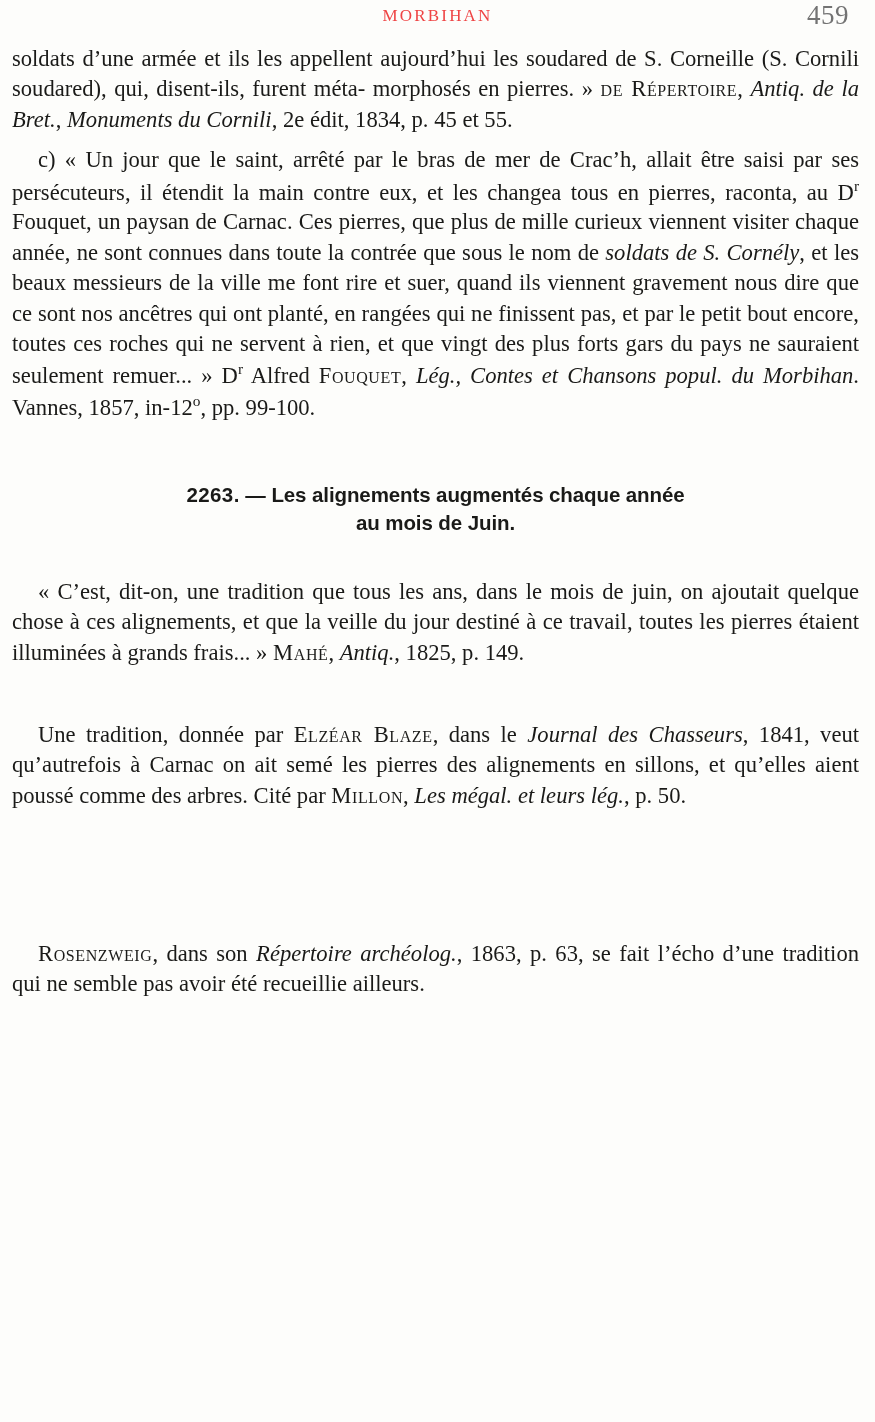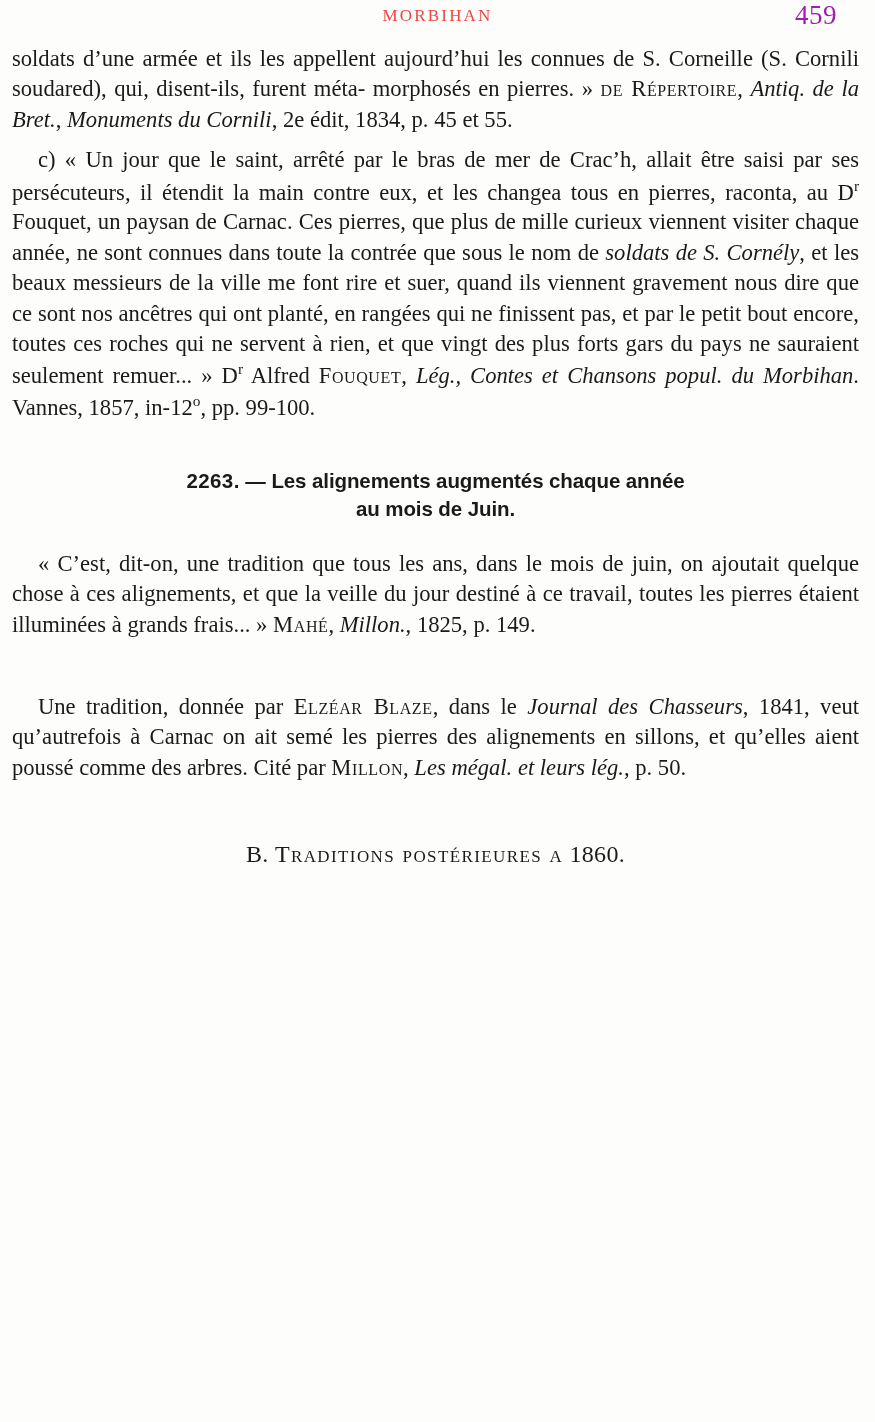--- a/index.html
+++ b/index.html
@@ -32,25 +32,25 @@
     left: 50%;
     transform: translateX(-50%);
     top: 0;
     font-variant: small-caps;
     letter-spacing: 2.2px;
     font-size: 17px;
     color: #ef4444;
   }
   .running-head .folio {
     position: absolute;
-    right: 16px;
+    right: 4px;
     top: -6px;
     font-size: 27px;
     letter-spacing: 0.5px;
-    color: #a21caf;
+    color: #737373;
   }
   .body {
     margin: 4px 16px 0 12px;
   }
   p {
     margin: 0 0 0 0;
     font-size: 22.6px;
     line-height: 1.345;
     text-align: justify;
     text-justify: inter-word;
@@ -67,21 +67,21 @@
     font-variant: small-caps;
     letter-spacing: 0.6px;
   }
   .it { font-style: italic; }
   .sup { font-size: 0.68em; vertical-align: super; }
   h2.section {
     font-family: "Liberation Sans", sans-serif;
     font-weight: bold;
     font-size: 20.5px;
     text-align: center;
-    margin: 0;
+    margin: 14px;
     line-height: 1.36;
     letter-spacing: -0.1px;
   }
   h2.section .num { letter-spacing: 0.4px; }
   h3.part {
     font-weight: normal;
     font-size: 24px;
     text-align: center;
     margin: 0;
     letter-spacing: 0.3px;
@@ -96,53 +96,53 @@
 
 <div class="page">
 
   <div class="running-head">
     <span class="head-title">MORBIHAN</span>
     <span class="folio">459</span>
   </div>
 
   <div class="body">
 
-    <p><span>soldats d’une armée et ils les appellent aujourd’hui les connues de</span>
+    <p><span>soldats d’une armée et ils les appellent aujourd’hui les soudared de</span>
       <span>S. Corneille (S. Cornili soudared), qui, disent-ils, furent méta-</span>
       <span>morphosés en pierres. » </span><span class="sc">de Répertoire</span><span>, </span><span class="it">Antiq. de la Bret.</span><span>,</span>
       <span class="it">Monuments du Cornili</span><span>, 2e édit, 1834, p. 45 et 55.</span></p>
 
     <div class="gap-sm"></div>
 
     <p class="indent"><span>c) « Un jour que le saint, arrêté par le bras de mer de Crac’h, allait être saisi par ses persécuteurs, il étendit la main contre eux, et les changea tous en pierres, raconta, au D</span><span class="sup">r</span><span> Fouquet, un paysan de Carnac. Ces pierres, que plus de mille curieux viennent visiter chaque année, ne sont connues dans toute la contrée que sous le nom de </span><span class="it">soldats de S. Cornély</span><span>, et les beaux messieurs de la ville me font rire et suer, quand ils viennent gravement nous dire que ce sont nos ancêtres qui ont planté, en rangées qui ne finissent pas, et par le petit bout encore, toutes ces roches qui ne servent à rien, et que vingt des plus forts gars du pays ne sauraient seulement remuer... » D</span><span class="sup">r</span><span> Alfred </span><span class="sc">Fouquet</span><span>, </span><span class="it">Lég., Contes et Chansons popul. du Morbihan</span><span>. Vannes, 1857, in-12</span><span class="sup">o</span><span>, pp. 99-100.</span></p>
 
     <div class="gap-lg"></div>
 
     <h2 class="section">
       <span class="num">2263.</span>
       <span>—</span>
       <span>Les alignements augmentés chaque année</span><br>
       <span>au mois de Juin.</span>
     </h2>
 
     <div class="gap-md"></div>
 
-    <p class="indent"><span>« C’est, dit-on, une tradition que tous les ans, dans le mois de juin, on ajoutait quelque chose à ces alignements, et que la veille du jour destiné à ce travail, toutes les pierres étaient illuminées à grands frais... » </span><span class="sc">Mahé</span><span>, </span><span class="it">Millon.</span><span>, 1825, p. 149.</span></p>
+    <p class="indent"><span>« C’est, dit-on, une tradition que tous les ans, dans le mois de juin, on ajoutait quelque chose à ces alignements, et que la veille du jour destiné à ce travail, toutes les pierres étaient illuminées à grands frais... » </span><span class="sc">Mahé</span><span>, </span><span class="it">Antiq.</span><span>, 1825, p. 149.</span></p>
 
     <div class="gap-md"></div>
 
 
     <div class="gap-md"></div>
 
     <p class="indent"><span>Une tradition, donnée par </span><span class="sc">Elzéar Blaze</span><span>, dans le </span><span class="it">Journal des Chasseurs</span><span>, 1841, veut qu’autrefois à Carnac on ait semé les pierres des alignements en sillons, et qu’elles aient poussé comme des arbres. Cité par </span><span class="sc">Millon</span><span>, </span><span class="it">Les mégal. et leurs lég.</span><span>, p. 50.</span></p>
 
     <div class="gap-xl"></div>
 
-    <h3 class="part"><span>B. </span><span class="caps">Traditions postérieures a</span><span> 1860.</span></h3>
 
     <div class="gap-lg"></div>
 
 
     <div class="gap-md"></div>
 
+    <p class="indent"><span class="sc">Rosenzweig</span><span>, dans son </span><span class="it">Répertoire archéolog.</span><span>, 1863, p. 63, se fait l’écho d’une tradition qui ne semble pas avoir été recueillie ailleurs.</span></p>
 
   </div>
 </div>
 
 </body></html>

